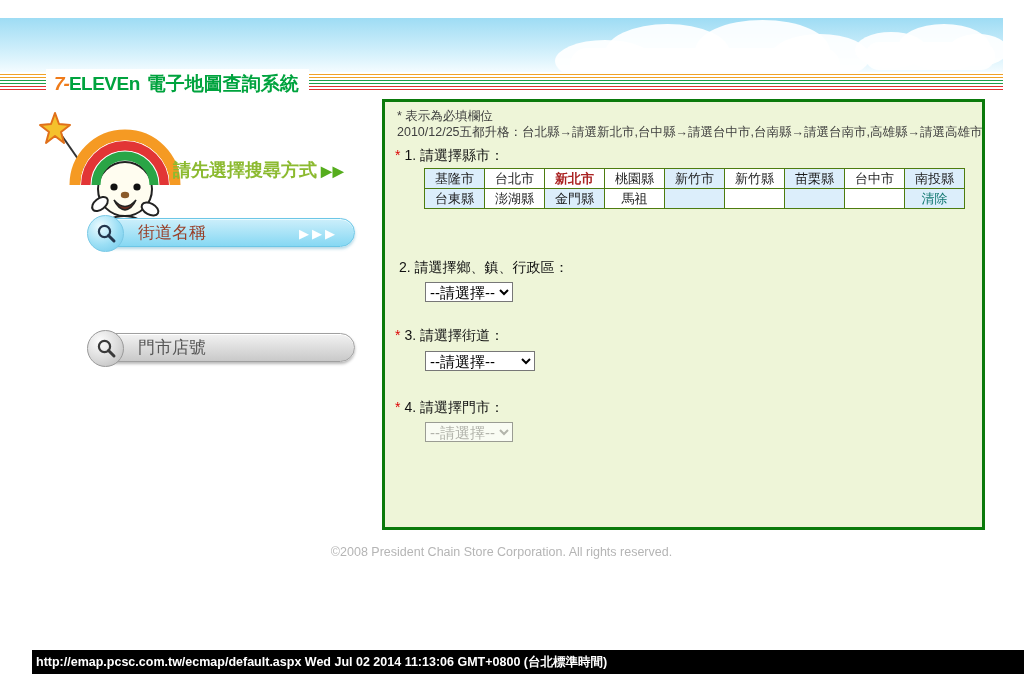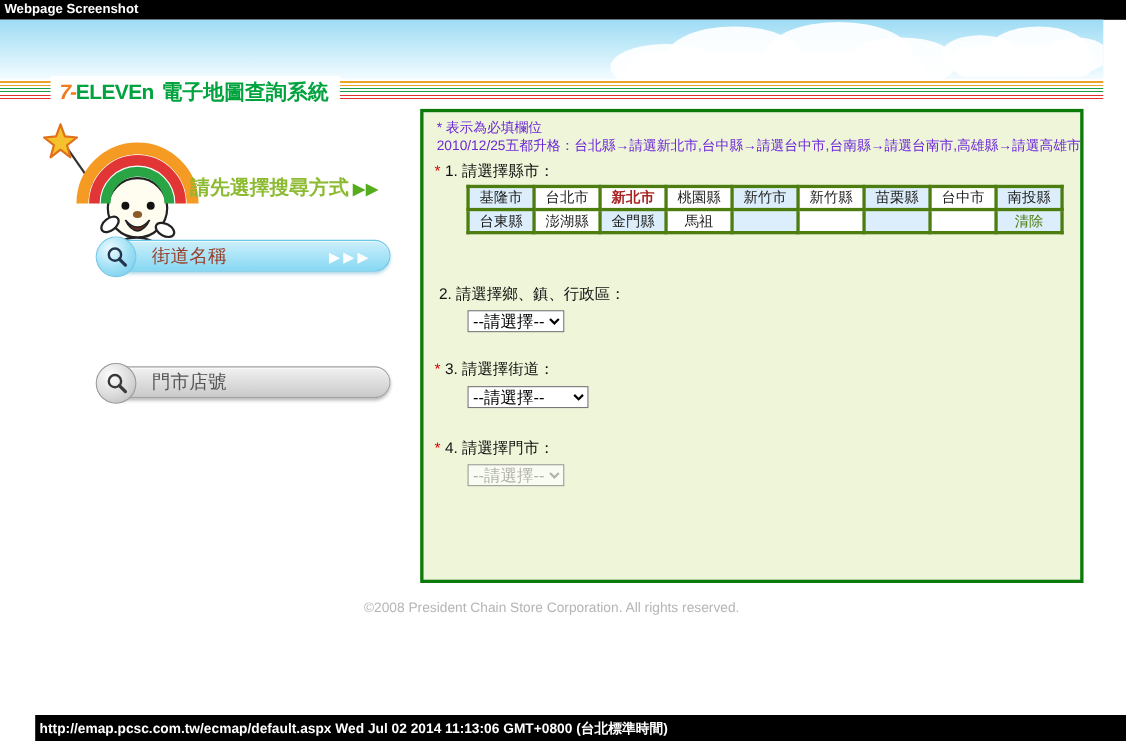--- a/index.html
+++ b/index.html
@@ -50,52 +50,49 @@
   .icon-circle { position:absolute; left:-9px; top:-4px; width:37px; height:37px; border-radius:50%;
                  display:flex; align-items:center; justify-content:center; }
   .icon-circle.blue { background:radial-gradient(circle at 35% 30%, #ecfbff, #9cdff5 55%, #6fc8ea);
                       border:1px solid #79c9e6; }
   .icon-circle.gray { background:radial-gradient(circle at 35% 30%, #fdfdfd, #dadada 55%, #b7b7b7);
                       border:1px solid #999; }
 
   
   .panel { position:absolute; left:382px; top:81px; width:603px; height:431px;
            background:#eef5d8; border:3px solid #0b7a0b; }
-  .panel .note { position:absolute; left:12px; color:#6d28d9; font-size:12.5px; white-space:nowrap; }
+  .panel .note { position:absolute; left:12px; color:#404040; font-size:12.5px; white-space:nowrap; }
   .note-1 { top:6px; }
   .note-2 { top:22px; }
   .step-label { position:absolute; left:10px; font-size:14px; color:#111; white-space:nowrap; }
   .req-star { color:#dd0000; margin-right:4px; }
   .step-1 { top:45px; } .step-2 { top:157px; } .step-3 { top:225px; } .step-4 { top:297px; }
 
   .city-table { position:absolute; left:39px; top:66px; border-collapse:collapse; }
-  .city-table td { width:60px; height:20px; border:3px solid #4d7c0f; text-align:center;
+  .city-table td { width:60px; height:20px; border:1px solid #4d7c0f; text-align:center;
                    font-size:13px; color:#1c1c1c; }
   .city-table td.col-a { background:#dceefb; }
   .city-table td.col-b { background:#ffffff; }
   .city-table td.selected { color:#aa2222; font-weight:bold; background:#fff; }
-  .city-table td.clear { color:#4d7c0f; }
+  .city-table td.clear { color:#0f766e; }
 
   .panel select { position:absolute; left:40px; height:20px; font-size:15px;
                   font-family:"Liberation Sans", sans-serif; border:1px solid #777; background:#fff; }
   .sel-2 { top:180px; width:88px; }
   .sel-3 { top:249px; width:110px; }
   .sel-4 { top:320px; width:88px; color:#999; background:#f1f1ec; border-color:#aaa; }
 
   .footer-copy { position:absolute; top:527px; left:0; width:1003px; text-align:center;
                  color:#b5b5b5; font-size:12.5px; }
 </style>
 </head>
 <body>
 
 <div class="screen">
 
-  <div class="topbar">
-    <span>Webpage Screenshot</span>
-  </div>
 
   <div class="page">
 
     <div class="sky">
       <div class="cloud" style="left:555px; top:22px; width:100px; height:42px;"></div>
       <div class="cloud" style="left:605px; top:6px; width:125px; height:58px;"></div>
       <div class="cloud" style="left:695px; top:2px; width:135px; height:62px;"></div>
       <div class="cloud" style="left:770px; top:16px; width:100px; height:46px;"></div>
       <div class="cloud" style="left:570px; top:30px; width:270px; height:34px; border-radius:20px;"></div>
       <div class="cloud" style="left:855px; top:14px; width:72px; height:36px;"></div>

